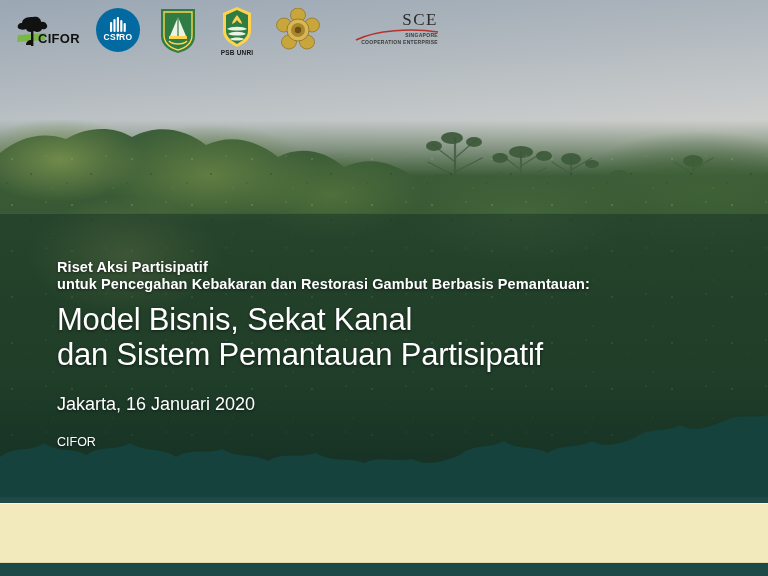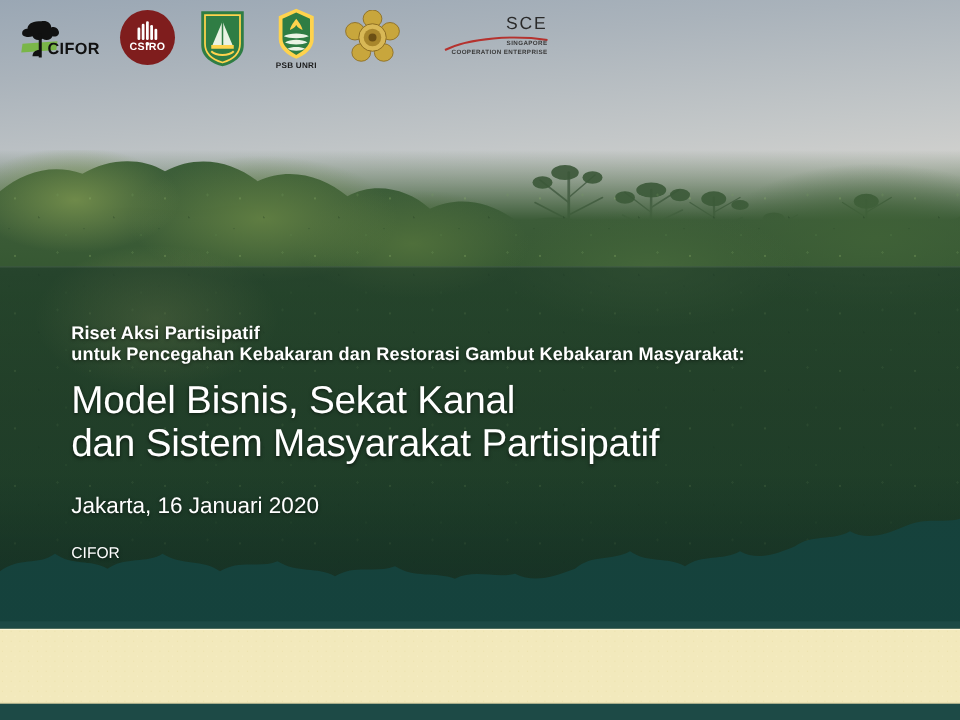--- a/index.html
+++ b/index.html
@@ -82,39 +82,39 @@
   .logos{position:absolute;left:0;top:0;width:768px;height:60px;display:flex;align-items:center;z-index:3;}
 
   .logo{position:relative;flex:0 0 auto;}
 
   
   .cifor{width:68px;height:46px;margin-left:12px;}
   .cifor-txt{position:absolute;left:26px;bottom:7px;font-size:13px;font-weight:bold;
              color:#111;letter-spacing:.3px;font-family:"Liberation Sans",sans-serif;}
 
   
-  .csiro{width:44px;height:44px;margin-left:16px;border-radius:50%;background:#7f1d1d;}
+  .csiro{width:44px;height:44px;margin-left:16px;border-radius:50%;background:#0369a1;}
   .csiro-txt{position:absolute;left:0;right:0;bottom:10px;text-align:center;color:#fff;
              font-size:8.5px;font-weight:bold;letter-spacing:.4px;}
 
   
   .shield{width:40px;height:48px;margin-left:18px;}
 
   
   .unri{width:42px;height:50px;margin-left:18px;}
   .unri-txt{position:absolute;left:-6px;right:-6px;bottom:-1px;text-align:center;
             font-size:6.5px;font-weight:bold;color:#1a1a1a;letter-spacing:.2px;}
 
   
   .ugm{width:44px;height:44px;margin-left:18px;}
 
   
   .sce{width:86px;height:40px;margin-left:34px;}
-  .sce-mark{position:absolute;right:2px;top:0;font-family:Liberation Sans, sans-serif;
-            font-size:14px;letter-spacing:1.5px;color:#2a2a2a;text-align:center;}
+  .sce-mark{position:absolute;right:2px;top:0;font-family:Liberation Serif, serif;
+            font-size:17px;letter-spacing:1.5px;color:#2a2a2a;text-align:center;}
   .sce-sub{position:absolute;right:2px;top:22px;text-align:right;font-size:5px;
            font-weight:bold;color:#3a3a3a;letter-spacing:.3px;line-height:7px;}
 
   
   .tem{width:106px;height:36px;margin-left:16px;}
   .tem-1{position:absolute;left:0;top:2px;font-family:"Liberation Serif",serif;
          font-size:16px;font-weight:bold;letter-spacing:2.1px;color:#3b2a63;}
   .tem-2{position:absolute;left:1px;top:20px;font-size:11.5px;letter-spacing:1.3px;color:#3b2a63;}
 
   
@@ -190,23 +190,23 @@
                C562,30 578,36 592,28 C606,36 622,30 636,24 C650,14 666,20 680,12
                C694,20 710,14 724,8 C740,0 756,6 768,2 L768,90 L0,90 Z" fill="#17514c"></path>
     </svg>
   </div>
 
   <div class="tint"></div>
   <div class="tintline"></div>
 
   <div class="textblock">
     <div class="kicker1">Riset Aksi Partisipatif</div>
-    <div class="kicker2">untuk Pencegahan Kebakaran dan Restorasi Gambut Kebakaran Masyarakat:</div>
+    <div class="kicker2">untuk Pencegahan Kebakaran dan Restorasi Gambut Berbasis Pemantauan:</div>
     <div class="title-l">Model Bisnis, Sekat Kanal</div>
-    <div class="title-l">dan Sistem Masyarakat Partisipatif</div>
+    <div class="title-l">dan Sistem Pemantauan Partisipatif</div>
     <div class="meta">Jakarta, 16 Januari 2020</div>
     <div class="org">CIFOR</div>
   </div>
 
   <div class="band-top"></div>
   <div class="logobar"></div>
   <div class="band-bot"></div>
 
   <div class="logos">
 

